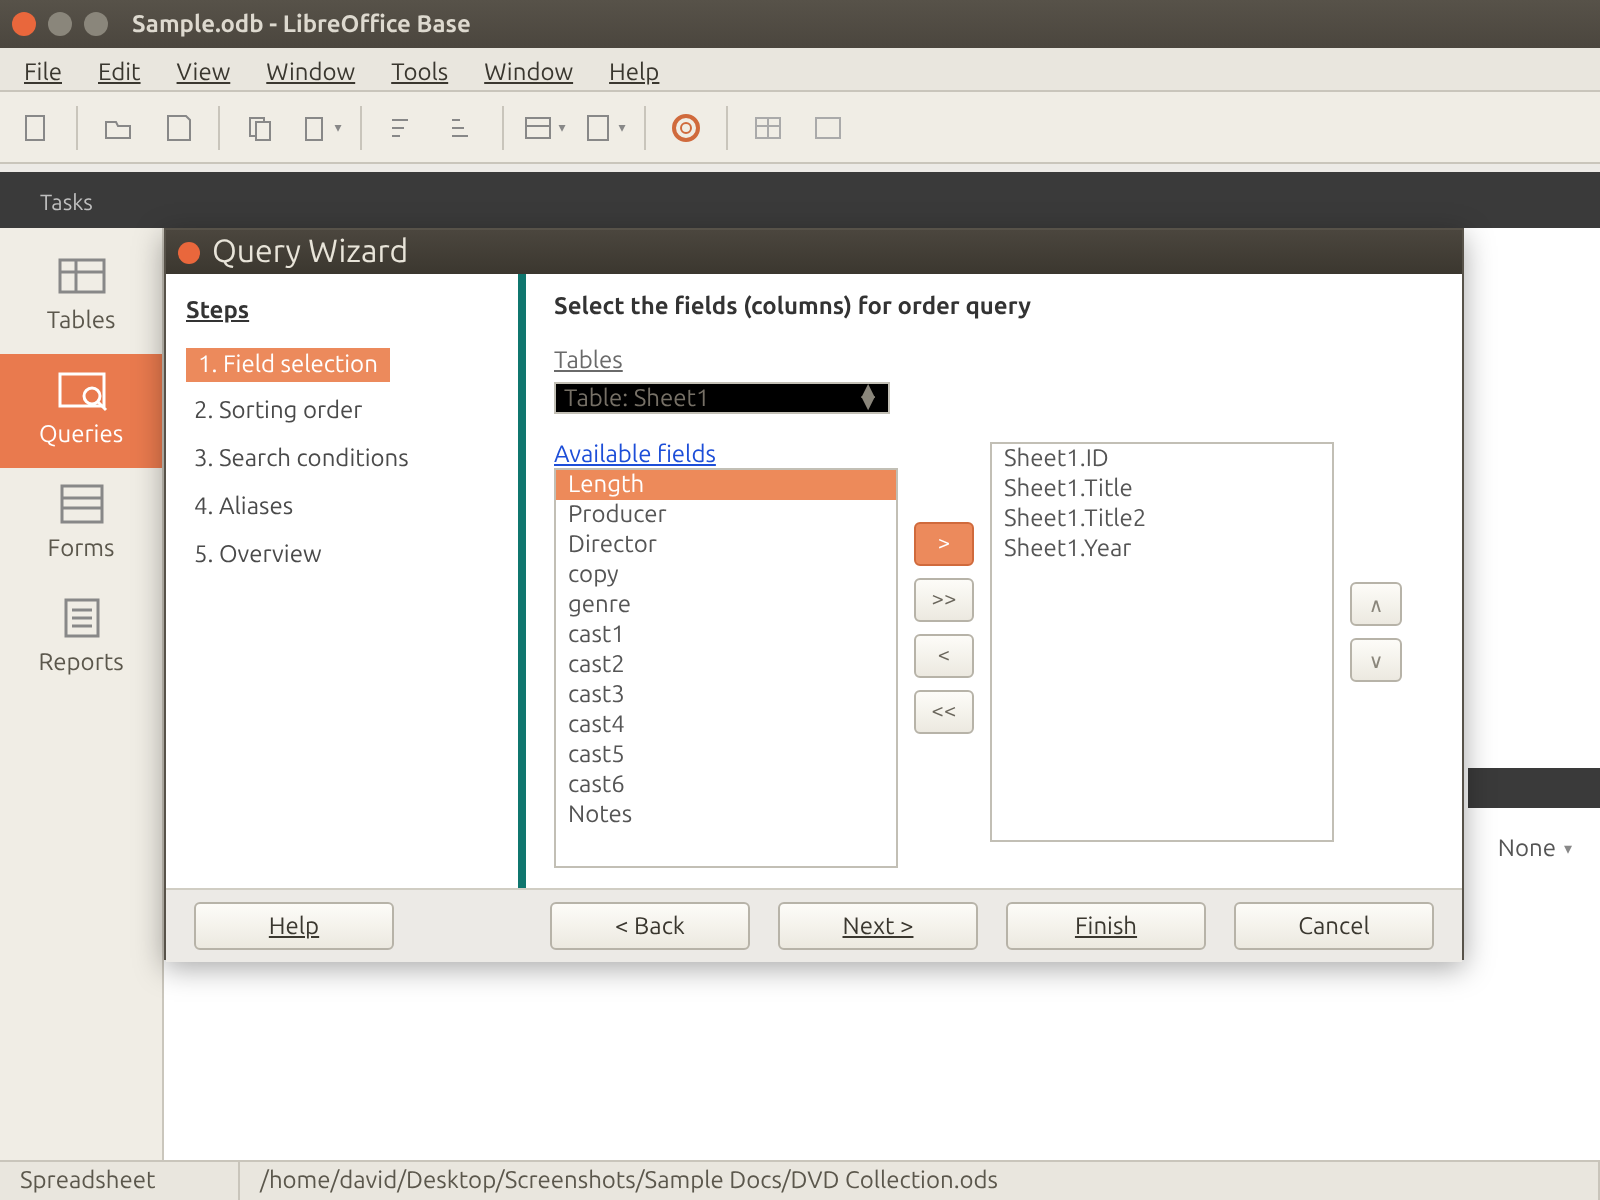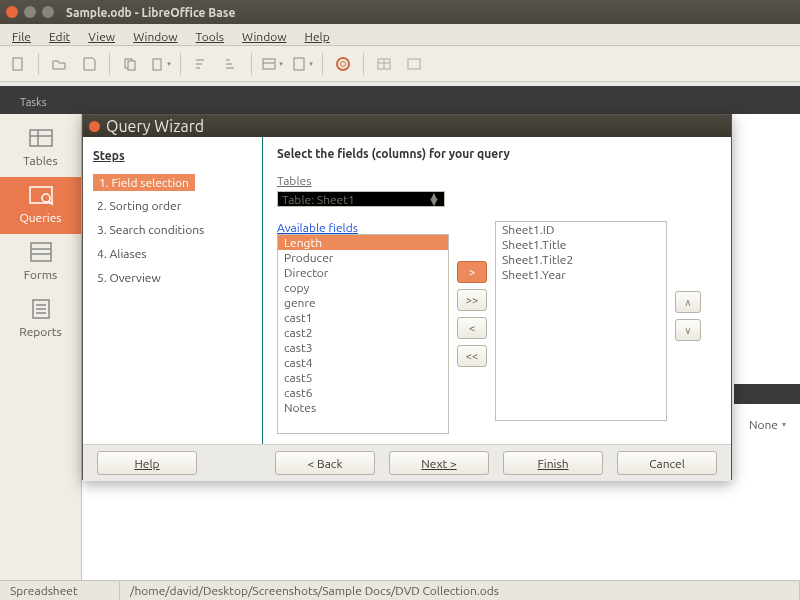--- a/index.html
+++ b/index.html
@@ -41,21 +41,21 @@
   
   .main-area { flex:1; background:#fff; position:relative; }
   
   
   .wizard { position:absolute; top:114px; left:82px; width:650px; height:366px; background:#eceae6; border:1px solid #575249; box-shadow:0 4px 14px rgba(0,0,0,.35); z-index:10; }
   .wizard-titlebar { height:22px; background:linear-gradient(#4b463e,#3b372f); display:flex; align-items:center; padding:0 6px; gap:6px; }
   .wizard-titlebar .wnd-btn { width:11px; height:11px; }
   .wizard-titlebar .title { color:#e8e4d9; font-weight:normal; font-size:16px; }
   
   .wizard-body { display:flex; height:308px; background:#fff; border-bottom:1px solid #d0cdc3; }
-  .steps-pane { width:180px; border-right:1px solid #0f766e; padding:12px 10px; background:#fff; }
+  .steps-pane { width:180px; border-right:4px solid #0f766e; padding:12px 10px; background:#fff; }
   .steps-header { font-weight:bold; text-decoration:underline; margin-bottom:12px; color:#333; }
   .step-item { padding:3px 4px; margin-bottom:5px; color:#4a4a4a; font-size:12px; }
   .step-item.current { background:#ec8a5c; color:#fff; display:inline-block; padding:2px 6px; }
   
   .wizard-content { flex:1; padding:10px 14px; display:flex; flex-direction:column; }
   .wiz-heading { font-weight:bold; color:#333; margin-bottom:14px; }
   .wiz-label { color:#6a6a6a; text-decoration:underline; margin-bottom:4px; }
   .wiz-combo { width:168px; height:22px; border:1px solid #c2bfb5; background:#000000; display:flex; align-items:center; padding:0 4px; color:#767066; justify-content:space-between; }
   .wiz-combo .spin { display:flex; flex-direction:column; font-size:6px; line-height:6px; color:#8a867b; }
   
@@ -240,21 +240,21 @@
   <div class="wizard-body">
     <div class="steps-pane">
       <div class="steps-header">Steps</div>
       <div class="step-item current">1. Field selection</div>
       <div class="step-item">2. Sorting order</div>
       <div class="step-item">3. Search conditions</div>
       <div class="step-item">4. Aliases</div>
       <div class="step-item">5. Overview</div>
     </div>
     <div class="wizard-content">
-      <div class="wiz-heading">Select the fields (columns) for your query</div>
+      <div class="wiz-heading">Select the fields (columns) for order query</div>
       <div class="wiz-label">Tables</div>
       <div class="wiz-combo">
         <span>Table: Sheet1</span>
         <span class="spin">
             <span>▲</span>
             <span>▼</span>
           </span>
       </div>
 
       <div class="fields-row">

